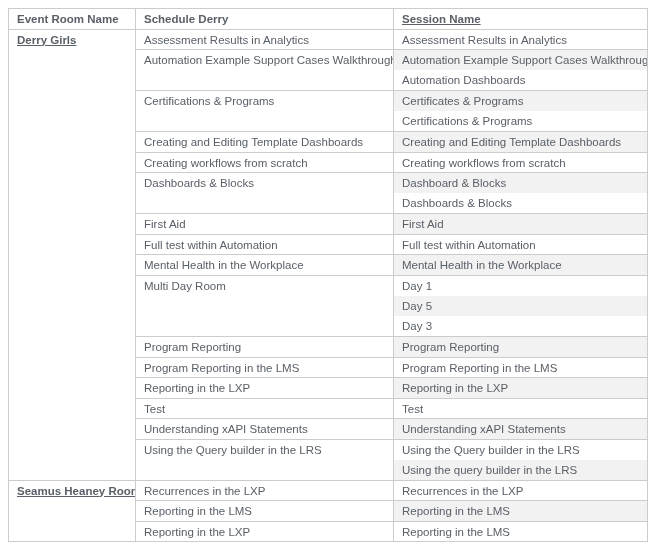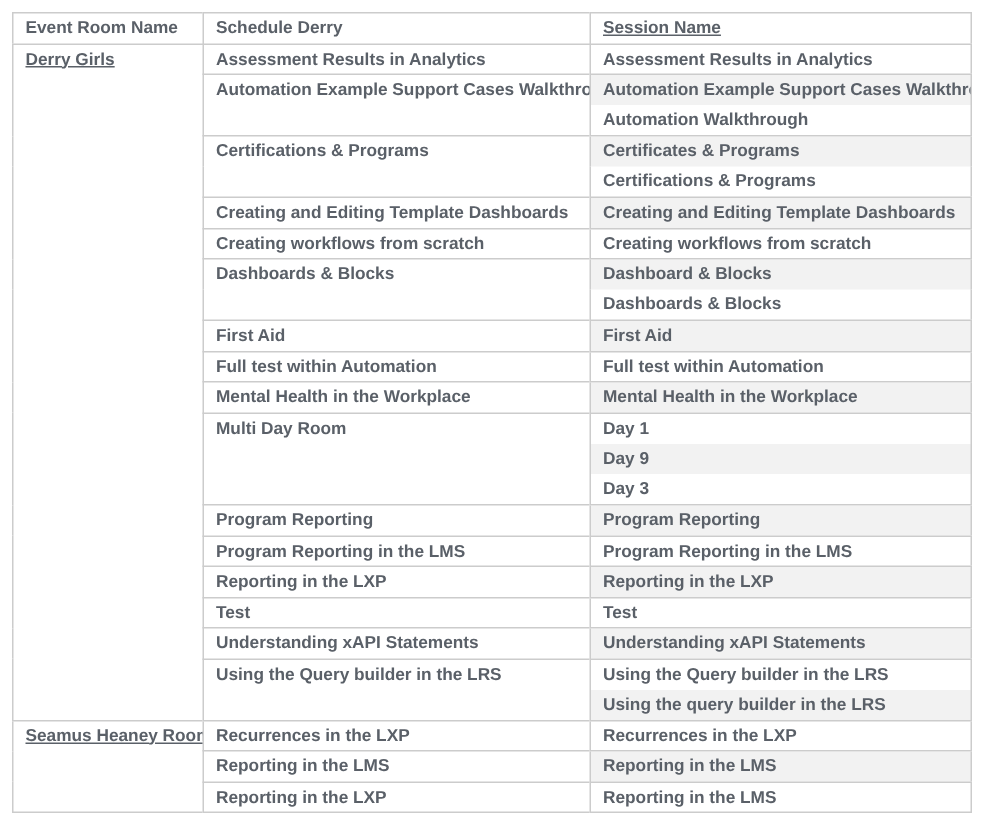--- a/index.html
+++ b/index.html
@@ -30,21 +30,21 @@
   col.c-schedule { width: 258px; }
   col.c-session  { width: 254px; }
   tr { height: 20.5px; margin-top: 38px; }
   th, td {
     padding: 3px 8px 2px 8px;
     line-height: 14px;
     text-align: left;
     vertical-align: top;
     white-space: nowrap;
     overflow: hidden;
-    font-weight: bold;
+    font-weight: normal;
   }
   th {
     font-weight: bold;
     border-bottom: 1px solid var(--border);
     border-right: 1px solid var(--border);
   }
   th:last-child { border-right: none; text-decoration: underline; }
   td.room-cell {
     font-weight: bold;
     border-right: 1px solid var(--border);
@@ -82,21 +82,21 @@
       <tr>
         <td class="room-cell" rowspan="22">Derry Girls</td>
         <td class="schedule-cell" rowspan="1">Assessment Results in Analytics</td>
         <td class="session-cell group-start">Assessment Results in Analytics</td>
       </tr>
       <tr>
         <td class="schedule-cell" rowspan="2">Automation Example Support Cases Walkthrough</td>
         <td class="session-cell group-start shaded">Automation Example Support Cases Walkthrough</td>
       </tr>
       <tr>
-        <td class="session-cell">Automation Walkthrough</td>
+        <td class="session-cell">Automation Dashboards</td>
       </tr>
       <tr>
         <td class="schedule-cell" rowspan="2">Certifications &amp; Programs</td>
         <td class="session-cell group-start shaded">Certificates &amp; Programs</td>
       </tr>
       <tr>
         <td class="session-cell">Certifications &amp; Programs</td>
       </tr>
       <tr>
         <td class="schedule-cell" rowspan="1">Creating and Editing Template Dashboards</td>
@@ -123,21 +123,21 @@
       </tr>
       <tr>
         <td class="schedule-cell" rowspan="1">Mental Health in the Workplace</td>
         <td class="session-cell group-start shaded">Mental Health in the Workplace</td>
       </tr>
       <tr>
         <td class="schedule-cell" rowspan="3">Multi Day Room</td>
         <td class="session-cell group-start">Day 1</td>
       </tr>
       <tr>
-        <td class="session-cell shaded">Day 9</td>
+        <td class="session-cell shaded">Day 5</td>
       </tr>
       <tr>
         <td class="session-cell">Day 3</td>
       </tr>
       <tr>
         <td class="schedule-cell" rowspan="1">Program Reporting</td>
         <td class="session-cell group-start shaded">Program Reporting</td>
       </tr>
       <tr>
         <td class="schedule-cell" rowspan="1">Program Reporting in the LMS</td>

